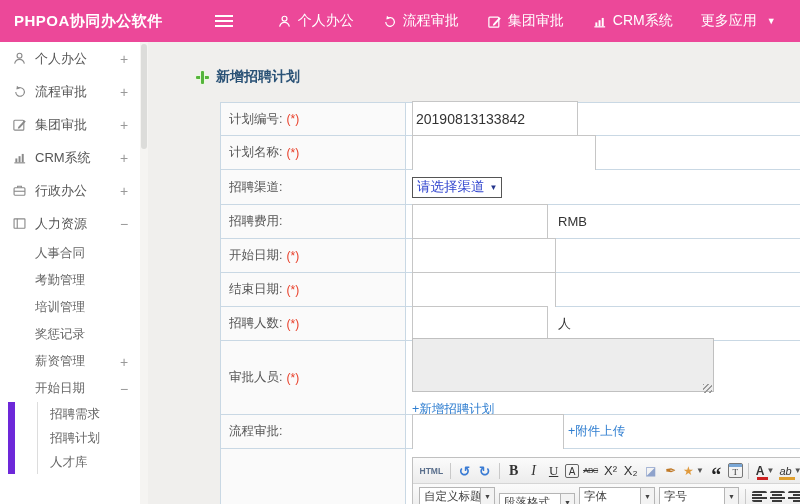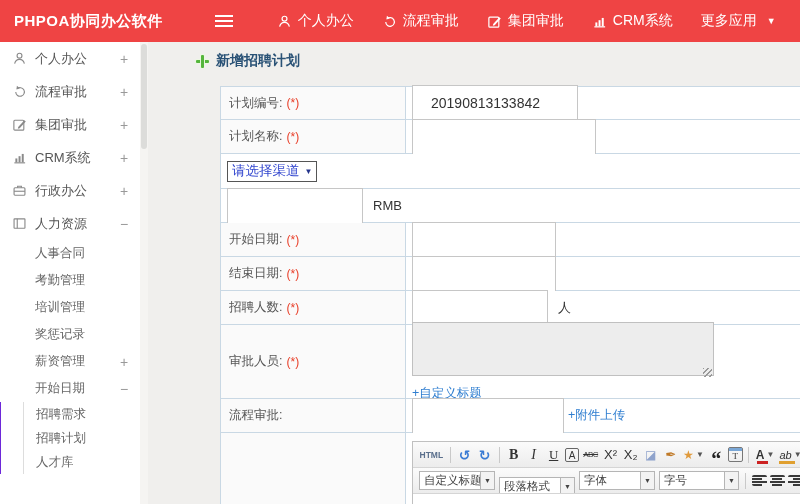--- a/index.html
+++ b/index.html
@@ -2,21 +2,21 @@
 <html><head>
 <meta charset="utf-8">
 <style>
   * { margin:0; padding:0; box-sizing:border-box; }
   html,body { width:800px; height:504px; overflow:hidden;
     font-family:"Liberation Sans","DejaVu Sans",sans-serif; background:#f0efed; }
   .stage { position:relative; width:800px; height:504px; overflow:hidden; }
 
   
   .topbar { position:absolute; left:0; top:0; width:800px; height:42px;
-    background:#ef4444; color:#fff; display:flex; align-items:center; z-index:10; }
+    background:#ec4899; color:#fff; display:flex; align-items:center; z-index:10; }
   .logo { font-size:15px; font-weight:bold; margin-left:14px; letter-spacing:.5px; white-space:nowrap; }
   .hamburger { position:relative; width:18px; height:2px; background:#fff; margin-left:52px; cursor:pointer; }
   .hamburger::before,.hamburger::after { content:""; position:absolute; left:0; width:18px; height:2px; background:#fff; }
   .hamburger::before { top:-5px; } .hamburger::after { top:5px; }
   .topnav { display:flex; align-items:center; margin-left:30px; }
   .nav-item { display:flex; align-items:center; gap:6px; font-size:14px; color:#fff;
     padding:0 14px; height:42px; cursor:pointer; white-space:nowrap; }
   .nav-item svg { width:15px; height:15px; stroke:#fff; fill:none; stroke-width:1.3; }
   .caret { font-size:9px; margin-left:4px; }
 
@@ -24,48 +24,48 @@
   .sidebar { position:absolute; left:0; top:42px; width:140px; bottom:0; background:#fff; z-index:5; }
   .side-item { display:flex; align-items:center; height:33px; padding:0 10px 0 12px;
     color:#555; font-size:13px; cursor:pointer; }
   .side-item.active { background:#efefef; height:30px; border-bottom:1px solid #e7e7e7; color:#444; }
   .side-item svg { width:15px; height:15px; stroke:#8a8a8a; fill:none; stroke-width:1.2; margin-right:8px; flex:none; }
   .side-item.active svg { stroke:#6b87a5; }
   .side-label { flex:1; white-space:nowrap; overflow:hidden; }
   .expand { color:#999; font-size:14px; font-weight:400; width:12px; text-align:center; }
   .sub-item { display:flex; align-items:center; height:27px; padding:0 10px 0 35px;
     color:#666; font-size:12.5px; cursor:pointer; }
-  .subsub-wrap { border-left:1px solid #6d28d9; }
+  .subsub-wrap { margin-left:8px; border-left:7px solid #6d28d9; }
   .subsub-list { margin-left:22px; border-left:1px solid #ddd; }
   .subsub-item { display:flex; align-items:center; height:24px; padding-left:12px;
     color:#666; font-size:12.5px; cursor:pointer; }
 
   .side-scroll { position:absolute; left:140px; top:42px; width:8px; bottom:0; background:#f5f4f2; z-index:6; }
   .side-scroll .thumb { position:absolute; left:1px; top:2px; width:6px; height:105px; background:#dcdcda; border-radius:3px; }
 
   
   .main { position:absolute; left:148px; top:42px; right:0; bottom:0; background:#f0efed; overflow:hidden; }
-  .page-title-row { display:flex; align-items:center; margin:10px 0 0 48px; }
+  .page-title-row { display:flex; align-items:center; margin:26px 0 0 48px; }
   .plus-icon { position:relative; width:13px; height:13px; margin-right:7px; }
   .plus-icon::before { content:""; position:absolute; left:0; top:5px; width:13px; height:3.6px;
     background:#55b53c; border-radius:1px; box-shadow:0 0 0 1px rgba(235,248,225,.95); }
   .plus-icon::after { content:""; position:absolute; left:4.7px; top:0; width:3.6px; height:13px;
     background:#55b53c; border-radius:1px; box-shadow:0 0 0 1px rgba(235,248,225,.95); }
   .page-title { font-size:14px; font-weight:bold; color:#2a5276; }
 
   
   .form-table { margin:16px 0 0 72px; width:660px; border-top:1px solid #c9d8e4; border-left:1px solid #c9d8e4; background:#fff; }
   .frow { display:flex; border-bottom:1px solid #c9d8e4; }
   .flabel { width:185px; flex:none; background:#fafafa; border-right:1px solid #c9d8e4;
     display:flex; align-items:center; padding-left:8px; font-size:12.5px; color:#555; }
   .flabel .req { color:#e8402a; margin-left:4px; font-size:12px; }
   .fvalue { flex:1; background:#fff; display:flex; align-items:center; padding-left:6px; font-size:13px; color:#333; }
   .fvalue.col { flex-direction:column; align-items:flex-start; justify-content:center; }
   .tin { height:36px; border:1px solid #c6c6c6; background:#fff; font-size:14px; color:#333;
-    padding:0 18px; font-family:"Liberation Sans","DejaVu Sans",sans-serif; outline:none; }
+    padding:0 3px; font-family:"Liberation Sans","DejaVu Sans",sans-serif; outline:none; }
   .suffix { margin-left:10px; color:#333; font-size:13px; }
   .blue-link { color:#2f7ed0; font-size:12.5px; text-decoration:none; cursor:pointer; }
   .chan-select { display:inline-flex; align-items:center; height:21px; border:1px solid #555;
     background:#fff; padding:0 4px; cursor:pointer; }
   .chan-select .val { color:#3347cf; font-size:13.5px; }
   .chan-arrow { color:#24348c; font-size:8px; margin-left:5px; }
   .ta-wrap { position:relative; margin:6px 0 2px 0; }
   .ta { width:302px; height:54px; background:#ededed; border:1px solid #c0c0c0; resize:none; outline:none; }
   .grip { position:absolute; right:2px; bottom:2px; width:9px; height:9px;
     background:repeating-linear-gradient(135deg,#999 0 1px,transparent 1px 3.5px); }
@@ -272,29 +272,37 @@
         <div class="flabel">
           <span>计划名称:</span>
           <span class="req">(*)</span>
         </div>
         <div class="fvalue">
           <input class="tin" style="width: 184px;" value="">
         </div>
       </div>
 
       <div class="frow" style="height:35px">
+        <div class="flabel">
+          <span>招聘渠道:</span>
+          <span class="req"></span>
+        </div>
         <div class="fvalue">
           <span class="chan-select">
             <span class="val">请选择渠道</span>
             <span class="chan-arrow">▼</span>
           </span>
         </div>
       </div>
 
       <div class="frow" style="height:34px">
+        <div class="flabel">
+          <span>招聘费用:</span>
+          <span class="req"></span>
+        </div>
         <div class="fvalue">
           <input class="tin" style="width: 136px;" value="">
           <span class="suffix">RMB</span>
         </div>
       </div>
 
       <div class="frow" style="height:34px">
         <div class="flabel">
           <span>开始日期:</span>
           <span class="req">(*)</span>
@@ -328,21 +336,21 @@
       <div class="frow" style="height:74px">
         <div class="flabel">
           <span>审批人员:</span>
           <span class="req">(*)</span>
         </div>
         <div class="fvalue col">
           <span class="ta-wrap">
             <textarea class="ta" style=""></textarea>
             <span class="grip"></span>
           </span>
-          <a class="blue-link ta-link">+自定义标题</a>
+          <a class="blue-link ta-link">+新增招聘计划</a>
         </div>
       </div>
 
       <div class="frow" style="height:34px">
         <div class="flabel">
           <span>流程审批:</span>
           <span class="req"></span>
         </div>
         <div class="fvalue">
           <input class="tin" style="width: 152px;" value="">

